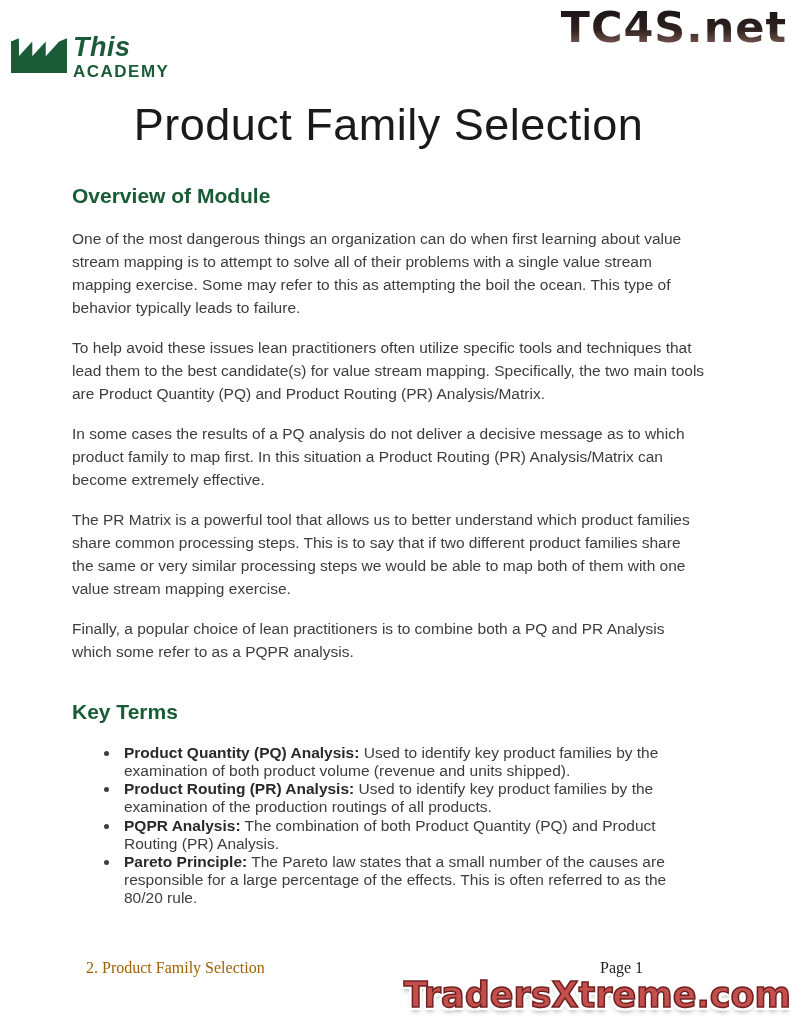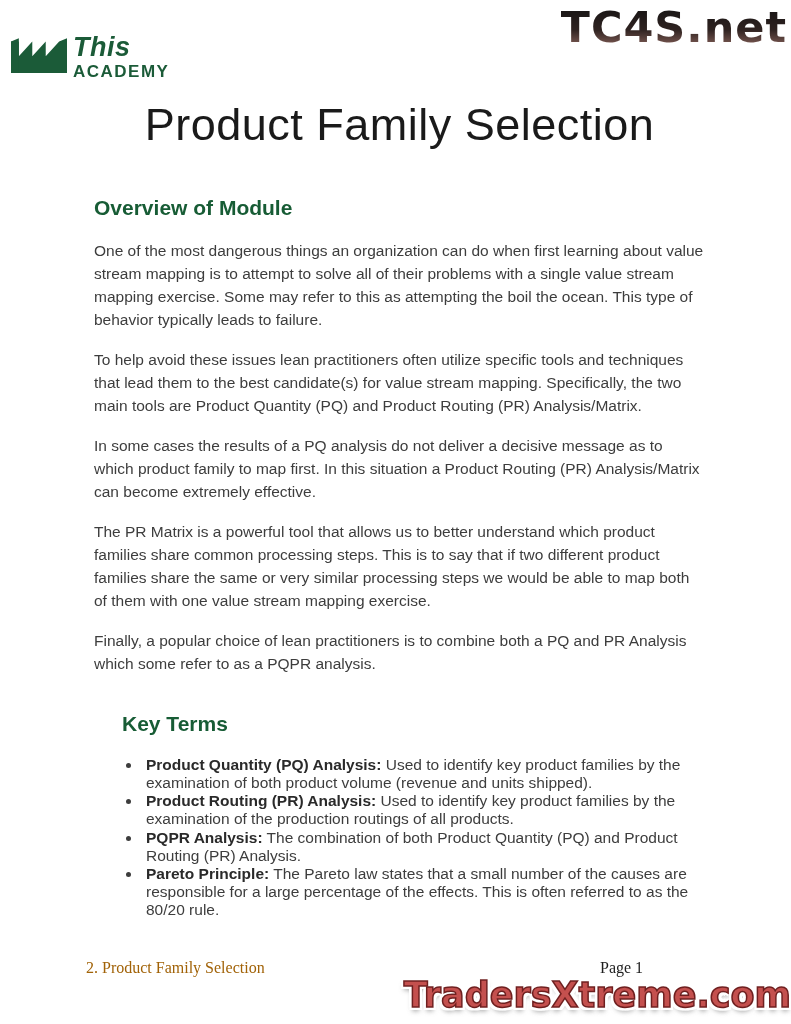--- a/index.html
+++ b/index.html
@@ -8,21 +8,21 @@
     position: relative;
     width: 791px;
     height: 1024px;
     background: #ffffff;
     font-family: "Liberation Sans", sans-serif;
     color: #3d3d3d;
     overflow: hidden;
   }
   .content {
     position: absolute;
-    left: 94px;
+    left: 72px;
     right: 86px;
     top: 0;
   }
 
   
   .logo {
     position: absolute;
     left: 11px;
     top: 27px;
     display: flex;
@@ -73,22 +73,22 @@
     color: #1a1a1a;
     letter-spacing: 0.5px;
     line-height: 1.1;
   }
   .section-heading {
     font-size: 21px;
     font-weight: bold;
     color: #175c35;
     margin: 0;
   }
-  .h-overview { margin-top: 46px; }
-  .h-keyterms { margin-top: 37px; margin-left: 28px; }
+  .h-overview { margin-top: 34px; }
+  .h-keyterms { margin-top: 37px; }
 
   
   .body-copy { margin-top: 19px; }
   .body-copy p {
     margin: 0 0 17px 0;
     font-size: 15.5px;
     line-height: 23px;
     color: #3d3d3d;
   }
 

